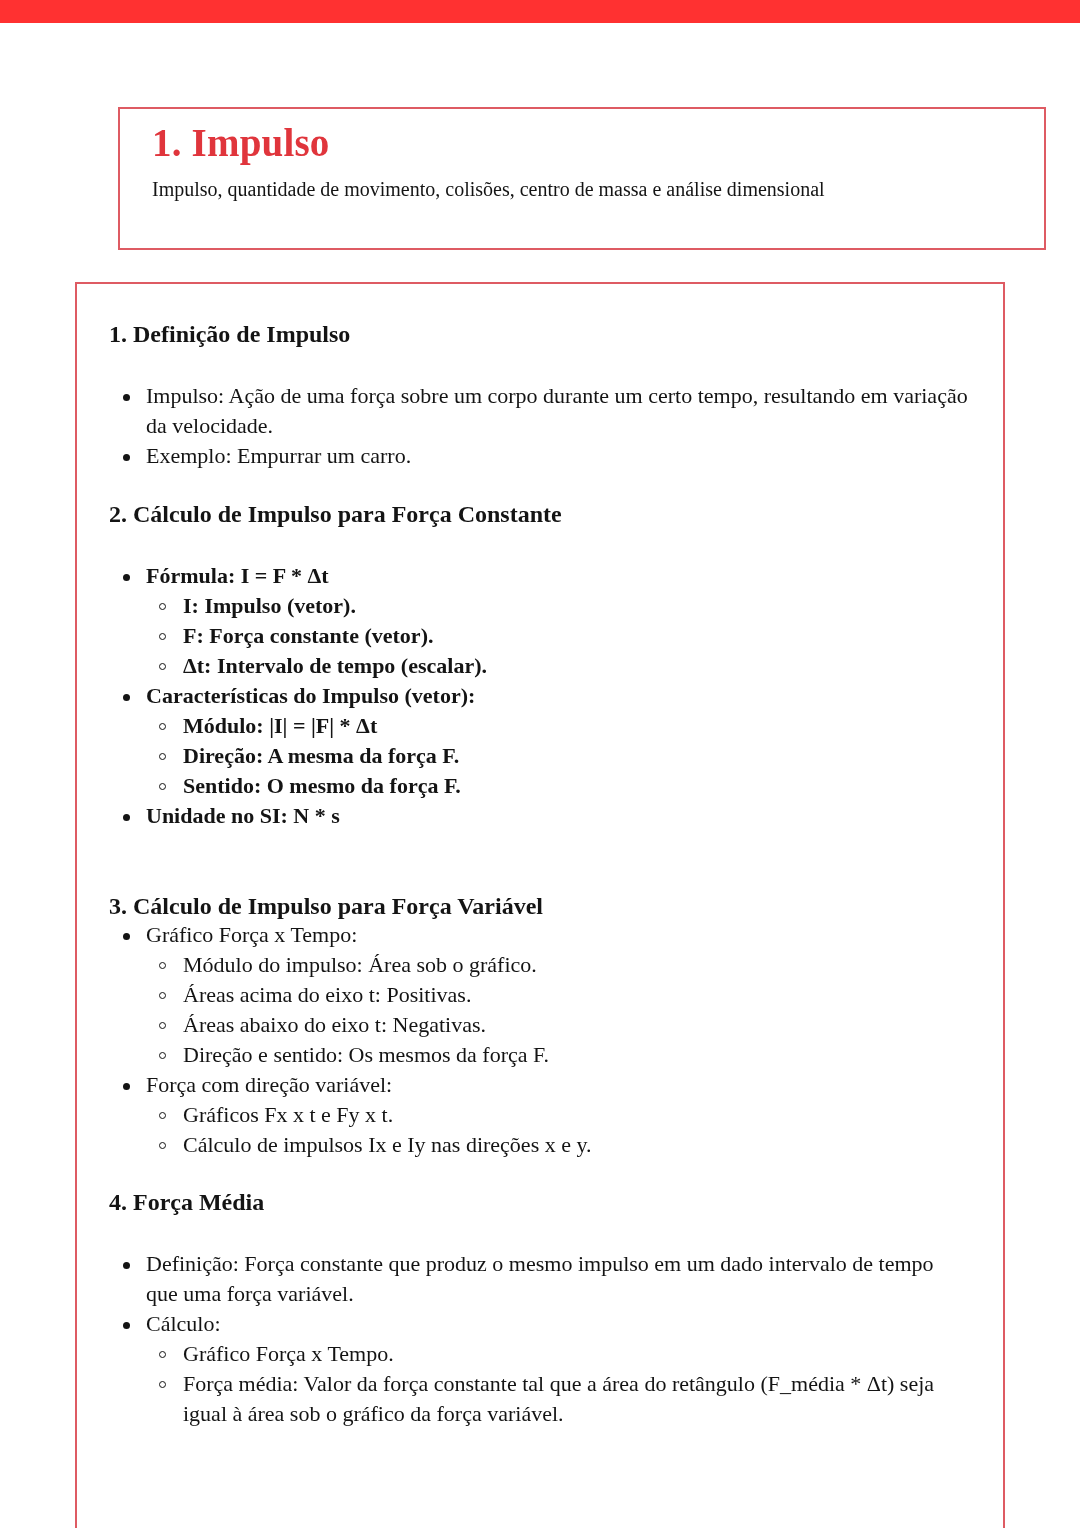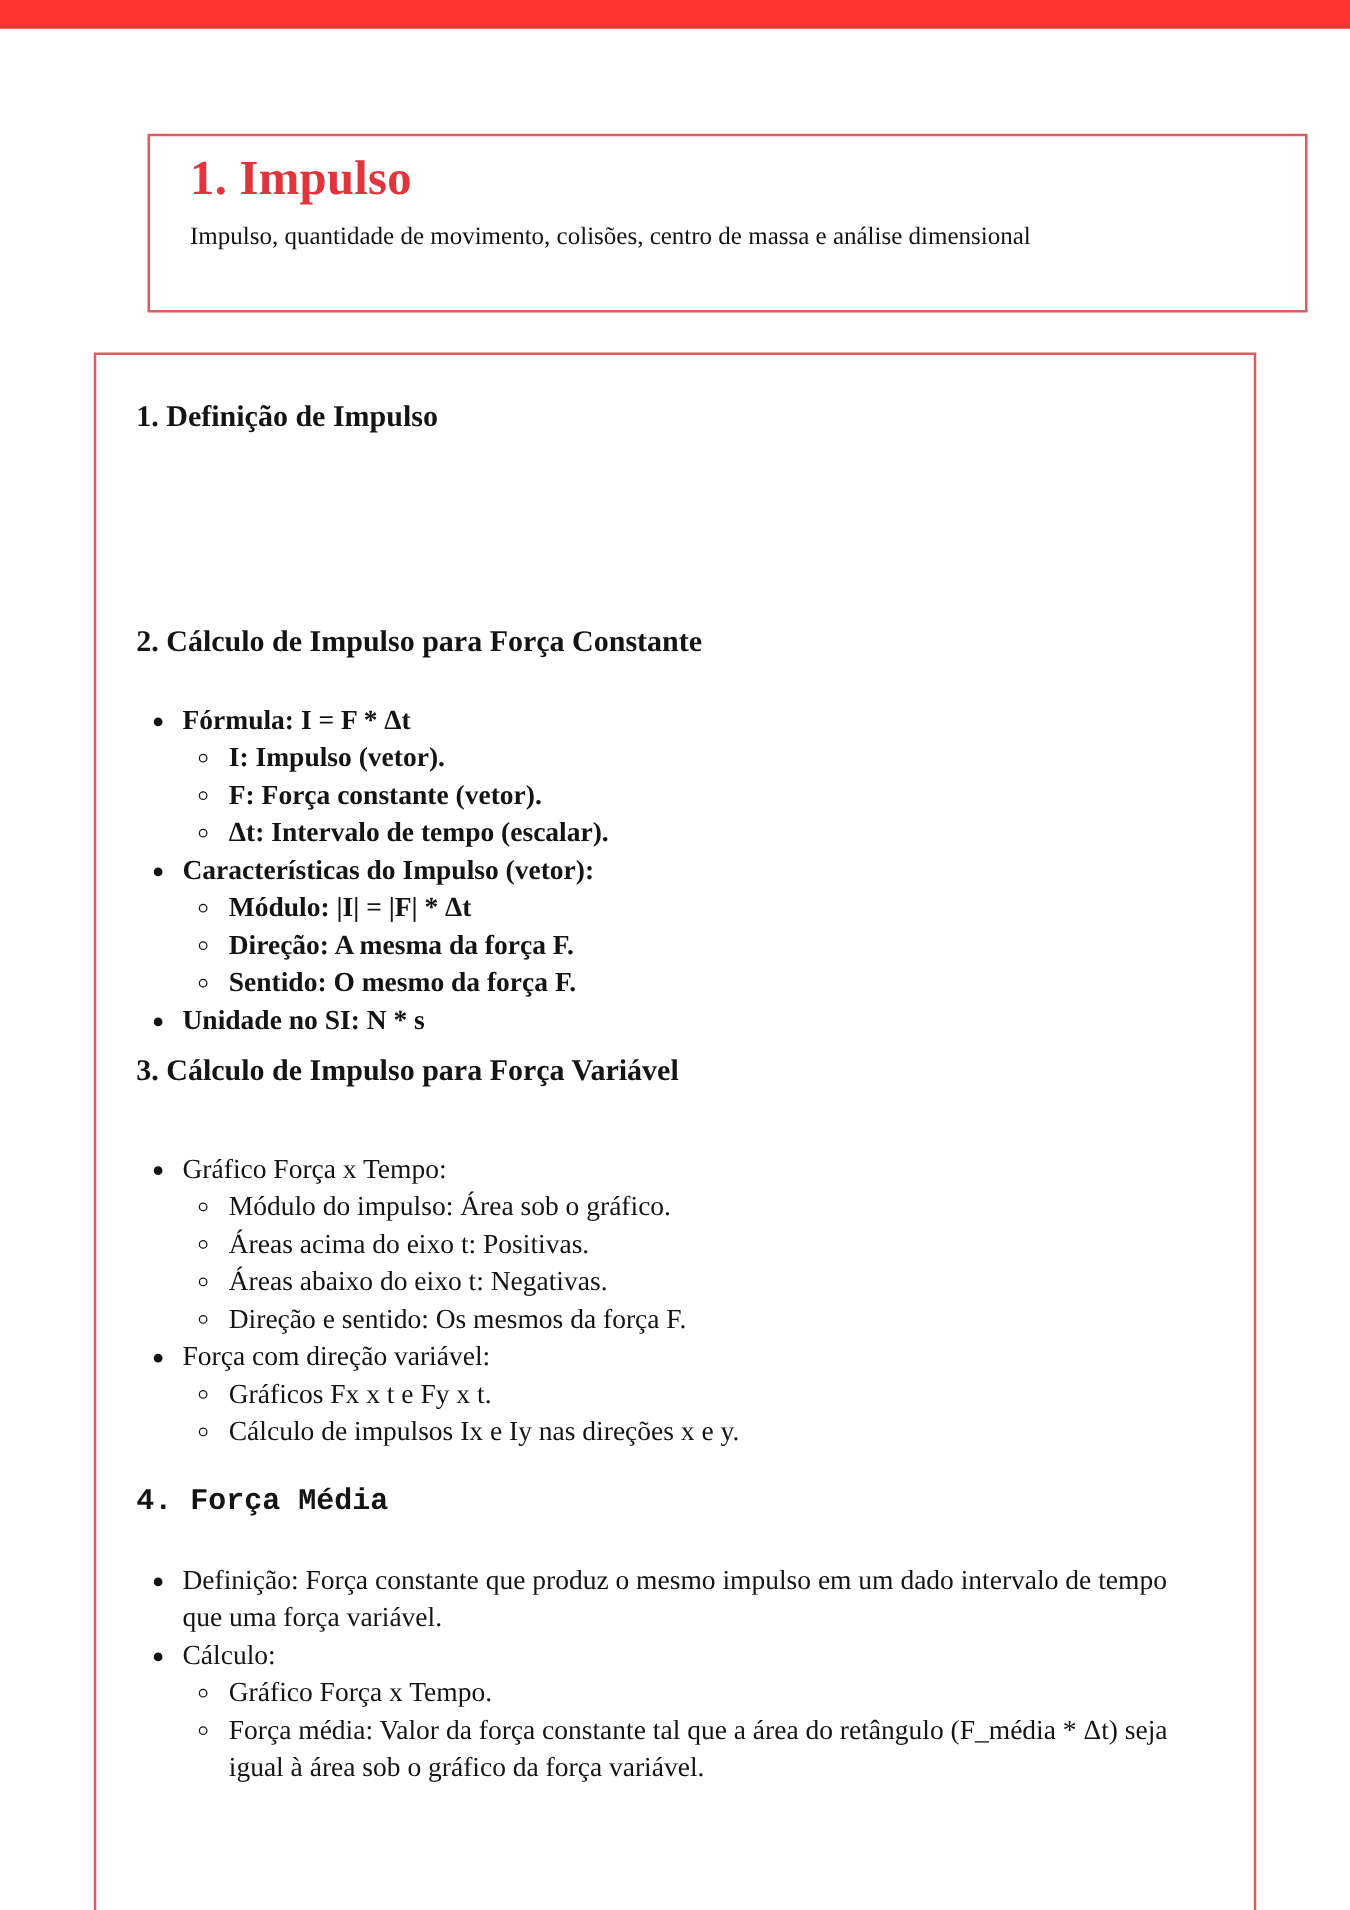--- a/index.html
+++ b/index.html
@@ -117,47 +117,51 @@
 <div class="top-bar"></div>
 
 <div class="title-box">
   <h1 class="title">1. Impulso</h1>
   <p class="subtitle">Impulso, quantidade de movimento, colisões, centro de massa e análise dimensional</p>
 </div>
 
 <div class="content-box">
 
   <h2 class="section-heading" style="top:36px;">1. Definição de Impulso</h2>
+  <ul class="list" style="top:97px;">
+    <li class="l1">Impulso: Ação de uma força sobre um corpo durante um certo tempo, resultando em variação da velocidade.</li>
+    <li class="l1">Exemplo: Empurrar um carro.</li>
+  </ul>
 
   <h2 class="section-heading" style="top:216px;">2. Cálculo de Impulso para Força Constante</h2>
   <ul class="list" style="top:277px;font-weight:bold;">
     <li class="l1">Fórmula: I = F * Δt</li>
     <li class="l2">I: Impulso (vetor).</li>
     <li class="l2">F: Força constante (vetor).</li>
     <li class="l2">Δt: Intervalo de tempo (escalar).</li>
     <li class="l1">Características do Impulso (vetor):</li>
     <li class="l2">Módulo: |I| = |F| * Δt</li>
     <li class="l2">Direção: A mesma da força F.</li>
     <li class="l2">Sentido: O mesmo da força F.</li>
     <li class="l1">Unidade no SI: N * s</li>
   </ul>
 
-  <h2 class="section-heading" style="top:559px;">3. Cálculo de Impulso para Força Variável</h2>
+  <h2 class="section-heading" style="top:608px;">3. Cálculo de Impulso para Força Variável</h2>
   <ul class="list" style="top:636px;">
     <li class="l1">Gráfico Força x Tempo:</li>
     <li class="l2">Módulo do impulso: Área sob o gráfico.</li>
     <li class="l2">Áreas acima do eixo t: Positivas.</li>
     <li class="l2">Áreas abaixo do eixo t: Negativas.</li>
     <li class="l2">Direção e sentido: Os mesmos da força F.</li>
     <li class="l1">Força com direção variável:</li>
     <li class="l2">Gráficos Fx x t e Fy x t.</li>
     <li class="l2">Cálculo de impulsos Ix e Iy nas direções x e y.</li>
   </ul>
 
-  <h2 class="section-heading" style="top:904px;font-family:Liberation Mono, monospace;">4. Força Média</h2>
+  <h2 class="section-heading" style="top:904px;">4. Força Média</h2>
   <ul class="list" style="top:965px;">
     <li class="l1">Definição: Força constante que produz o mesmo impulso em um dado intervalo de tempo que uma força variável.</li>
     <li class="l1">Cálculo:</li>
     <li class="l2">Gráfico Força x Tempo.</li>
     <li class="l2">Força média: Valor da força constante tal que a área do retângulo (F_média * Δt) seja igual à área sob o gráfico da força variável.</li>
   </ul>
 
 </div>
 
 </body></html>

